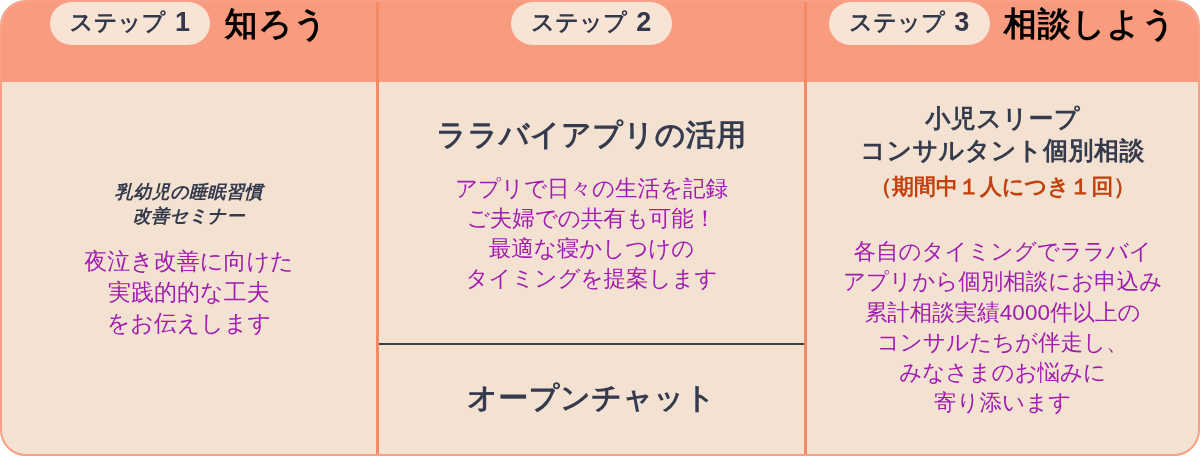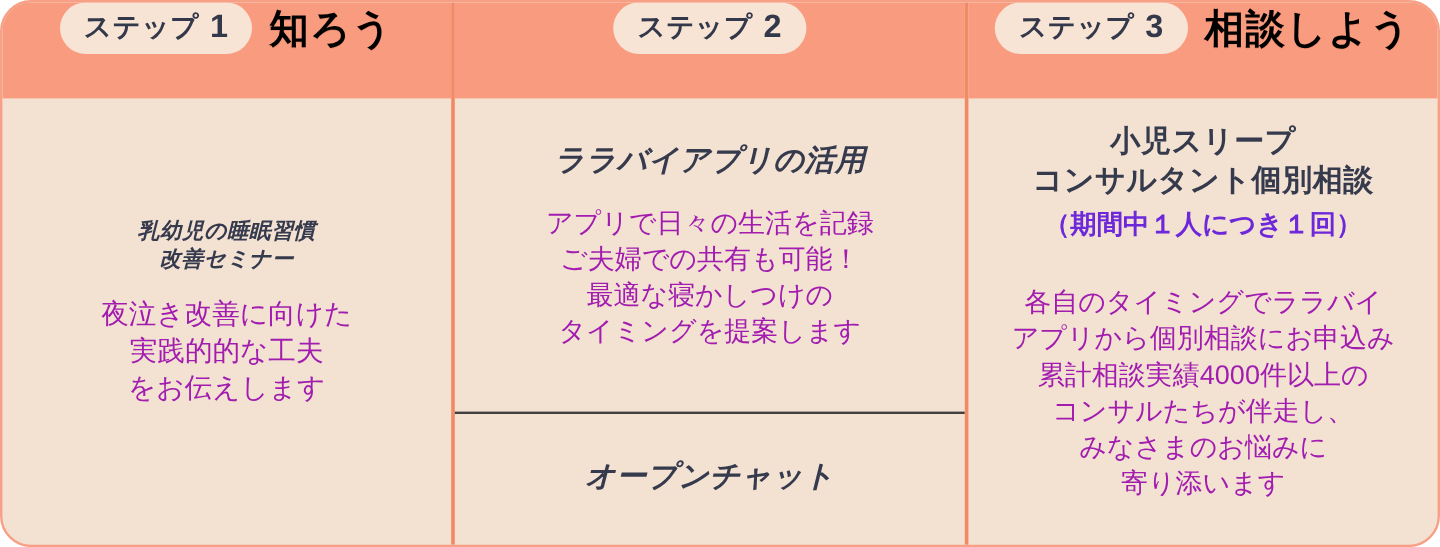--- a/index.html
+++ b/index.html
@@ -93,29 +93,29 @@
     line-height:1.34;
     letter-spacing:0px;
     margin:16px;
     color:#a21caf;
   }
   .pane-note{
     font-size:22px;
     font-weight:600;
     line-height:1.34;
     margin:2px 0 0 0;
-    color:#6d28d9;
+    color:#c2410c;
   }
   .gap{ height:20px; }
 
   
   .c1 .pane-title{ font-size:18px;font-style:italic; }
   .c1 .pane-sub{ margin-top:14px; }
 
-  .c2 .pane-title{ font-size:25px;font-style:italic; }
+  .c2 .pane-title{ font-size:30px; }
   .c2 .pane-sub{ font-size:22.5px; }
   .c2 .pane-b .pane-sub{ font-size:21.5px; }
 
   .c3 .pane-title{ font-size:25px;line-height:1.28; }
   .c3 .pane-note{ font-size:22px; }
   .c3 .pane-sub{ font-size:22.5px; }
 </style>
 </head>
 <body>
 

